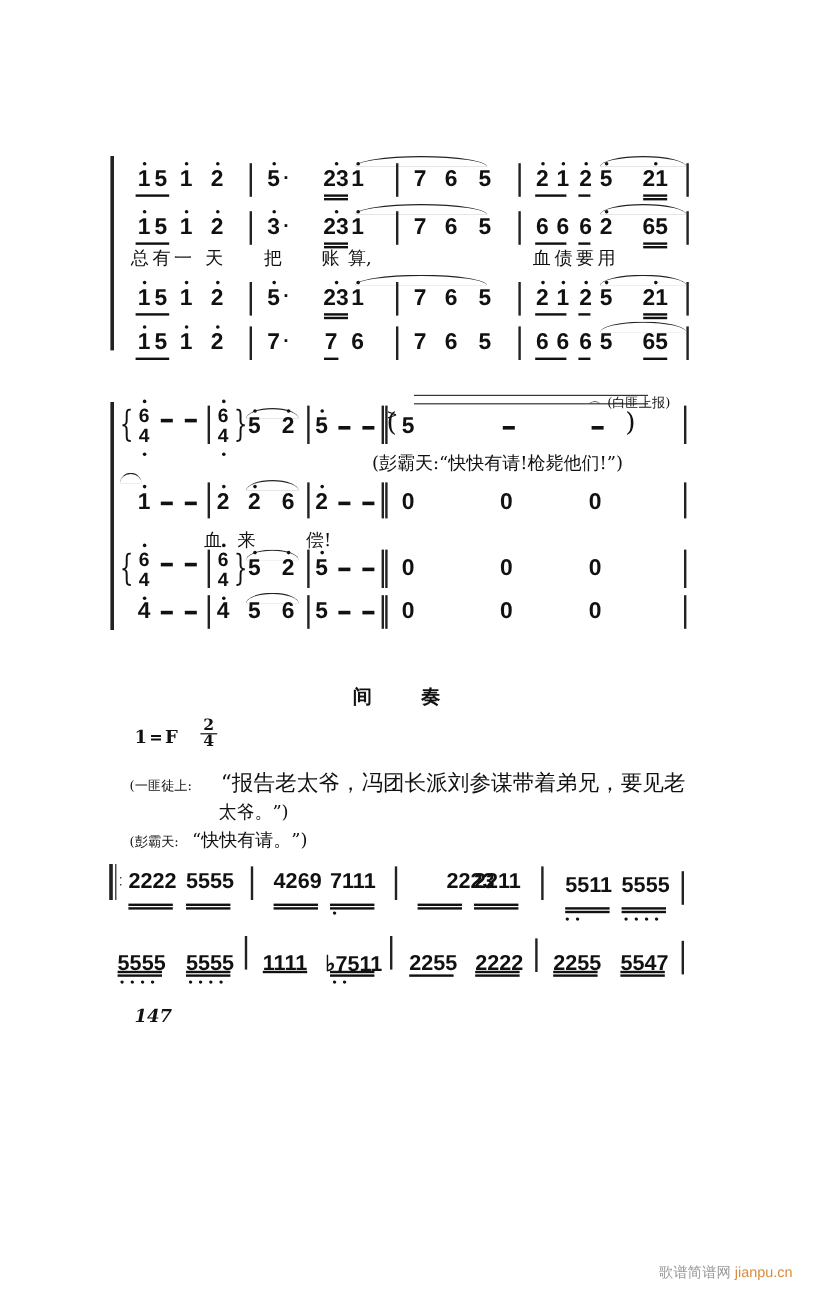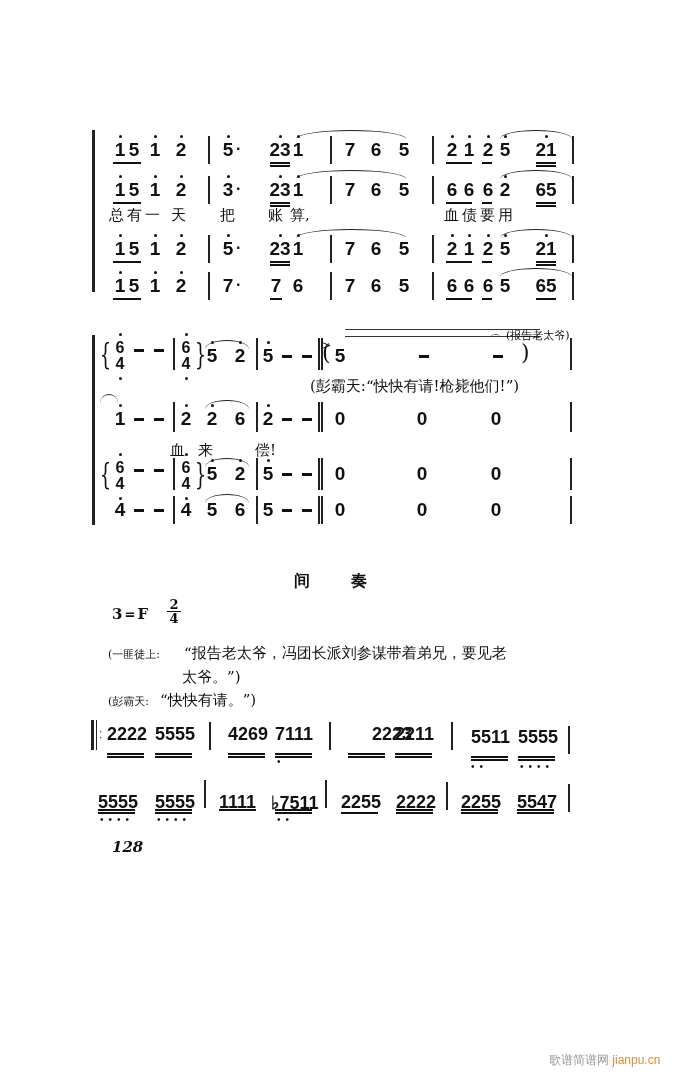--- a/index.html
+++ b/index.html
@@ -164,21 +164,21 @@
     <div class="slur" style="left:500px;top:268px;width:72px;"></div>
     <span class="n" style="left:534px;top:276px;width:24px;">65</span>
     <div class="ul" style="left:536px;top:298px;width:20px;"></div>
     <div class="bar" style="left:572px;top:272px;height:28px;"></div>
   </div>
 </div>
 
 <div>
   <div class="bracket" style="left:92px;top:335px;height:190px;"></div>
   <div class="abs" style="left:345px;top:329px;width:195px;height:6px;border-top:1px solid #333;border-bottom:1px solid #333;"></div>
-  <span class="txt small" style="left:506px;top:326px;font-size:11px;">(报告老太爷)</span>
+  <span class="txt small" style="left:506px;top:326px;font-size:11px;">(白匪上报)</span>
 
   <div>
     <span class="brace" style="left:96px;top:339px;">{</span>
     <span class="n d-up" style="left:112px;top:338px;font-size:16px;">6</span>
     <span class="n d-dn" style="left:112px;top:354px;font-size:16px;">4</span>
     <div class="dash" style="left:134px;top:349px;"></div>
     <div class="dash" style="left:154px;top:349px;"></div>
     <div class="bar" style="left:173px;top:338px;height:32px;"></div>
     <span class="n d-up" style="left:178px;top:338px;font-size:16px;">6</span>
     <span class="n d-dn" style="left:178px;top:354px;font-size:16px;">4</span>
@@ -276,29 +276,29 @@
     <span class="n" style="left:414px;top:500px;">0</span>
     <span class="n" style="left:488px;top:500px;">0</span>
     <div class="bar" style="left:570px;top:496px;height:28px;"></div>
   </div>
 </div>
 
 <div>
   <span class="abs" style="left:294px;top:571px;font-weight:bold;font-size:16px;font-family:'DejaVu Sans',sans-serif;">间</span>
   <span class="abs" style="left:351px;top:571px;font-weight:bold;font-size:16px;font-family:'DejaVu Sans',sans-serif;">奏</span>
 
-  <span class="abs" style="left:112px;top:605px;font-weight:bold;font-size:15px;font-family:'DejaVu Serif',serif;">3＝F</span>
+  <span class="abs" style="left:112px;top:605px;font-weight:bold;font-size:15px;font-family:'DejaVu Serif',serif;">1＝F</span>
   <div class="abs" style="left:167px;top:598px;width:14px;text-align:center;font-weight:bold;font-size:13px;line-height:13px;font-family:'DejaVu Serif',serif;">
     <div>2</div>
     <div style="border-top:1.5px solid #111;">4</div>
   </div>
 
   <div>
     <span class="txt" style="left:108px;top:645px;font-size:11px;">(一匪徒上:</span>
-    <span class="txt" style="left:184px;top:643px;font-size:15px;text-align:right;">“报告老太爷，冯团长派刘参谋带着弟兄，要见老</span>
+    <span class="txt" style="left:184px;top:643px;font-size:18px;text-align:right;">“报告老太爷，冯团长派刘参谋带着弟兄，要见老</span>
     <span class="txt" style="left:182px;top:667px;font-size:15px;">太爷。”)</span>
   </div>
   <div>
     <span class="txt" style="left:108px;top:692px;font-size:11px;">(彭霸天:</span>
     <span class="txt" style="left:160px;top:690px;font-size:15px;">“快快有请。”)</span>
   </div>
 
   <div>
     <div class="bar" style="left:91px;top:720px;height:30px;width:3px;"></div>
     <div class="bar" style="left:96px;top:720px;height:30px;width:1px;"></div>
@@ -362,18 +362,18 @@
     <span class="grp" style="left:461px;top:792px;">2255</span>
     <div class="ul" style="left:461px;top:809px;width:37px;"></div>
       <div class="ul" style="left:461px;top:812px;width:37px;"></div>
     <span class="grp" style="left:517px;top:792px;">5547</span>
     <div class="ul" style="left:517px;top:809px;width:37px;"></div>
       <div class="ul" style="left:517px;top:812px;width:37px;"></div>
     <div class="bar" style="left:568px;top:784px;height:28px;"></div>
   </div>
 </div>
 
-<span class="abs" style="left:112px;top:838px;font-weight:bold;font-style:italic;font-size:15px;font-family:'DejaVu Serif',serif;">128</span>
+<span class="abs" style="left:112px;top:838px;font-weight:bold;font-style:italic;font-size:15px;font-family:'DejaVu Serif',serif;">147</span>
 
 <div class="watermark" style="left:549px;top:1052px;">
   <span>歌谱简谱网</span>
   <span class="en">jianpu.cn</span>
 </div>
 
 </body></html>

